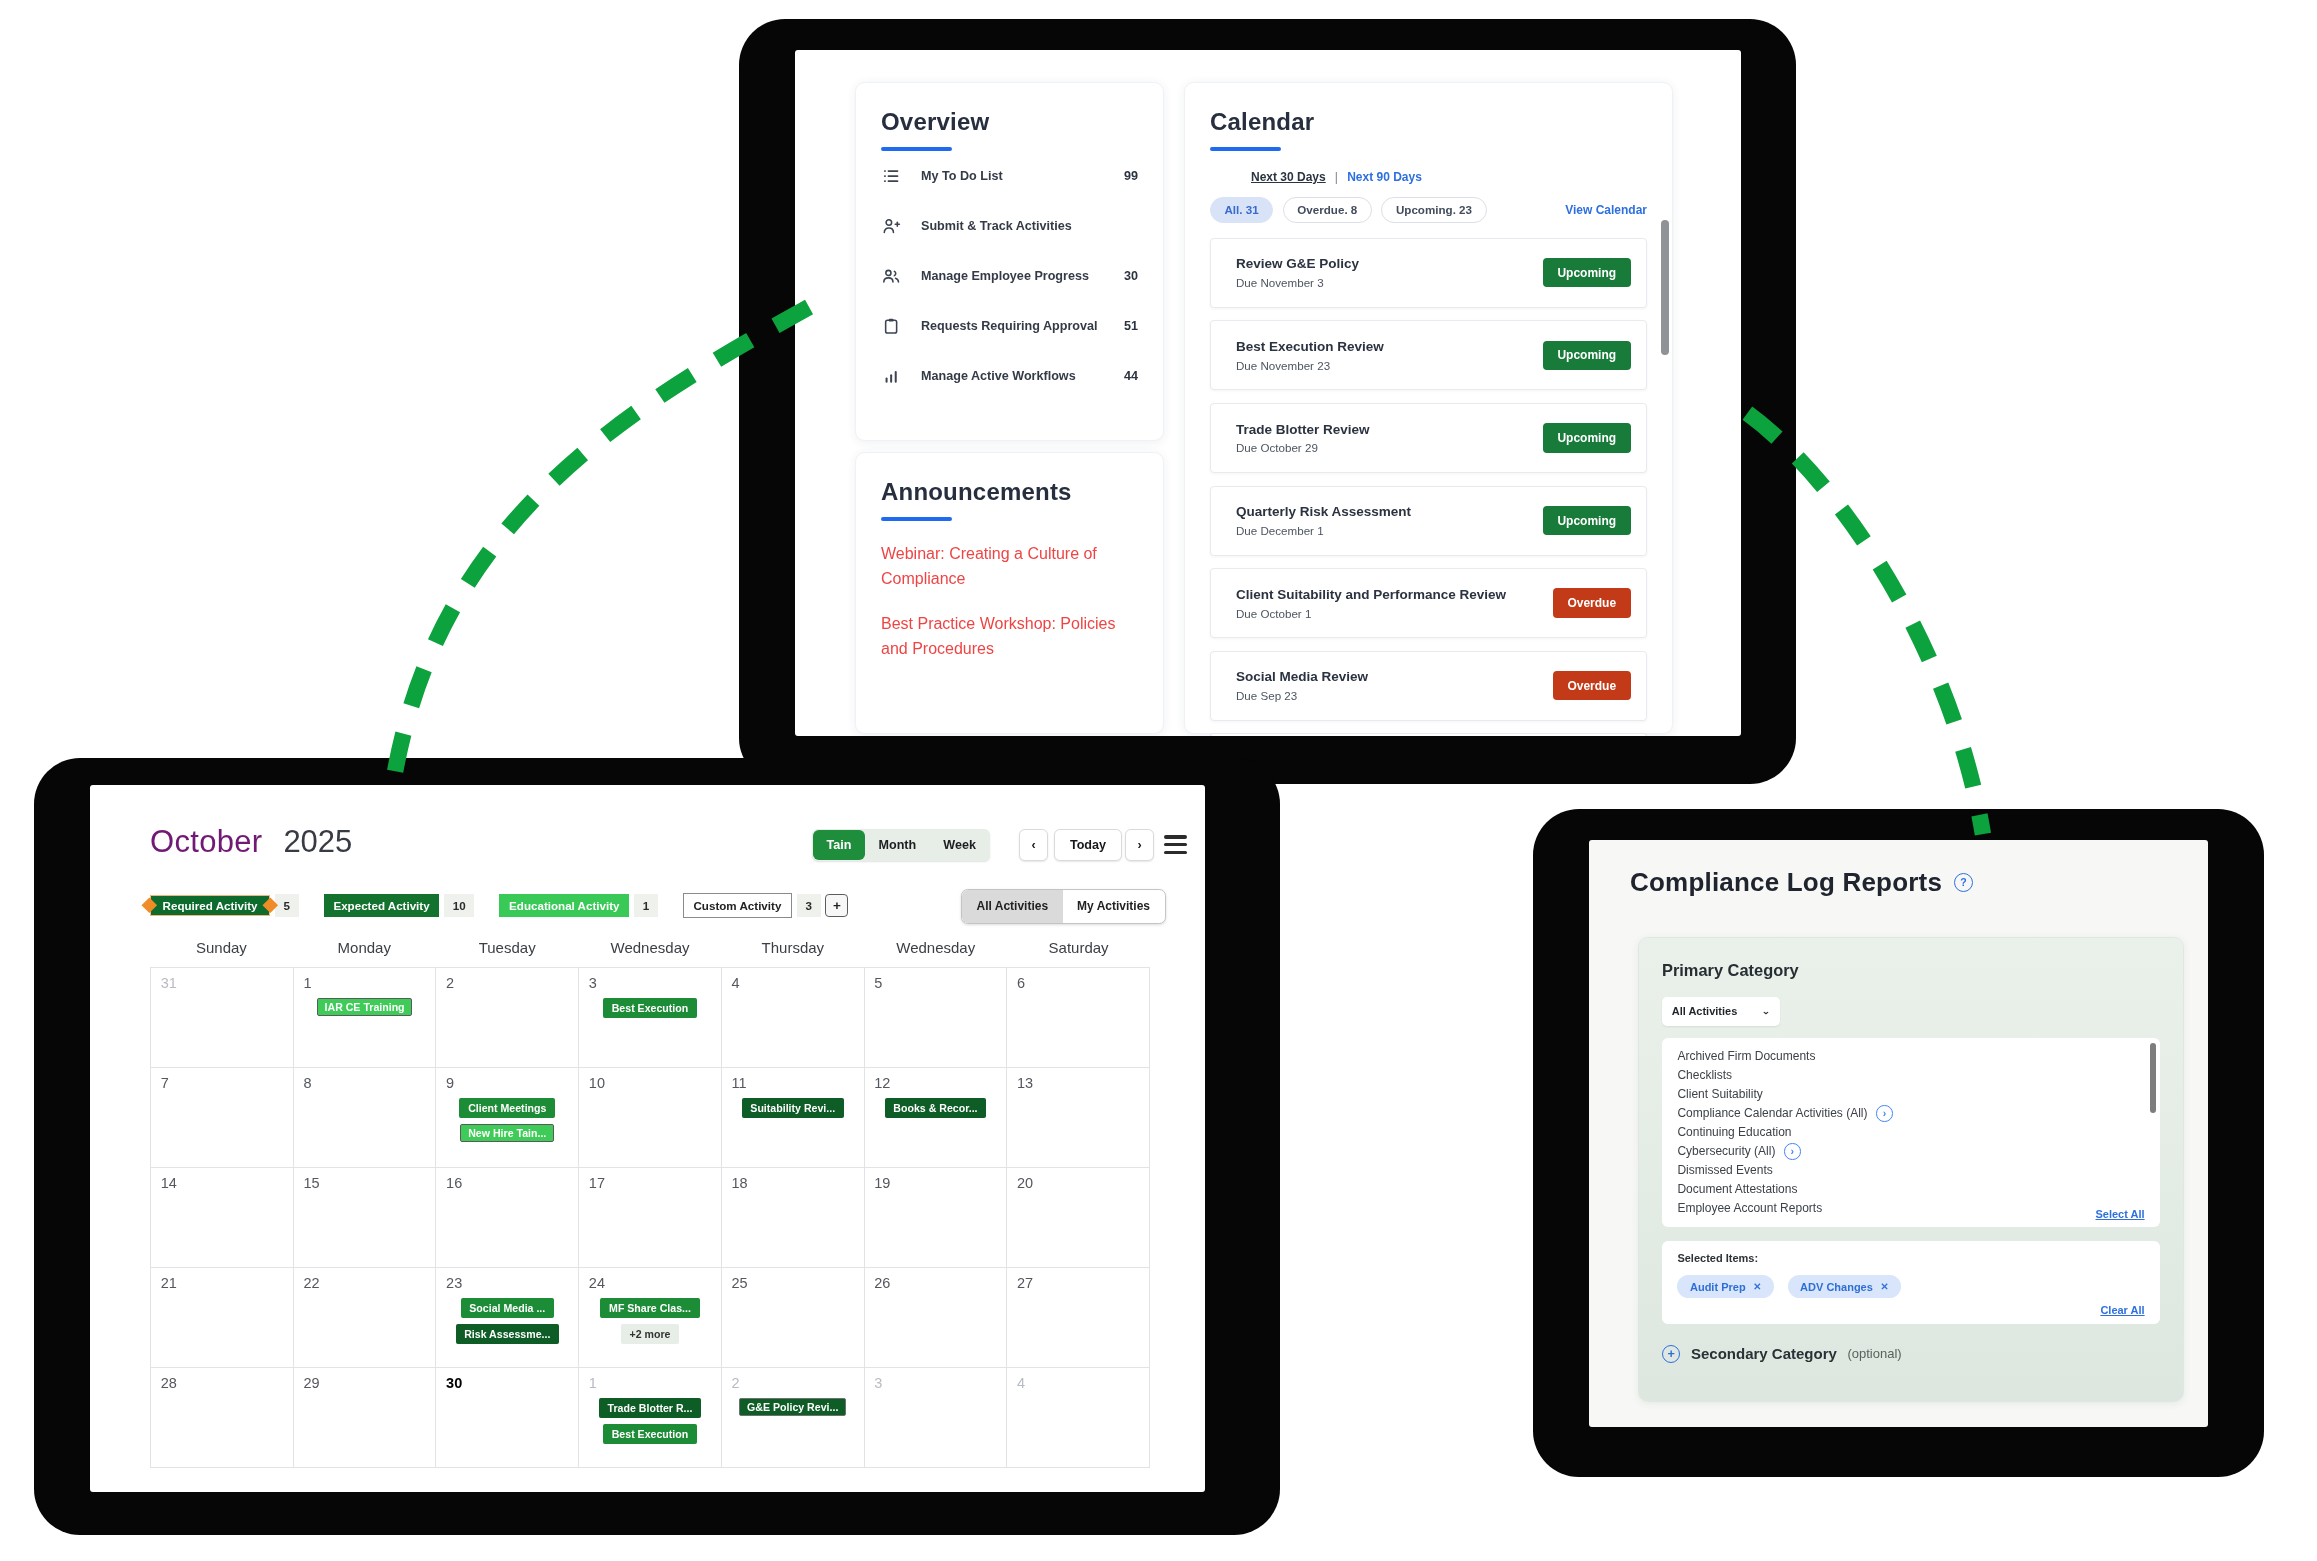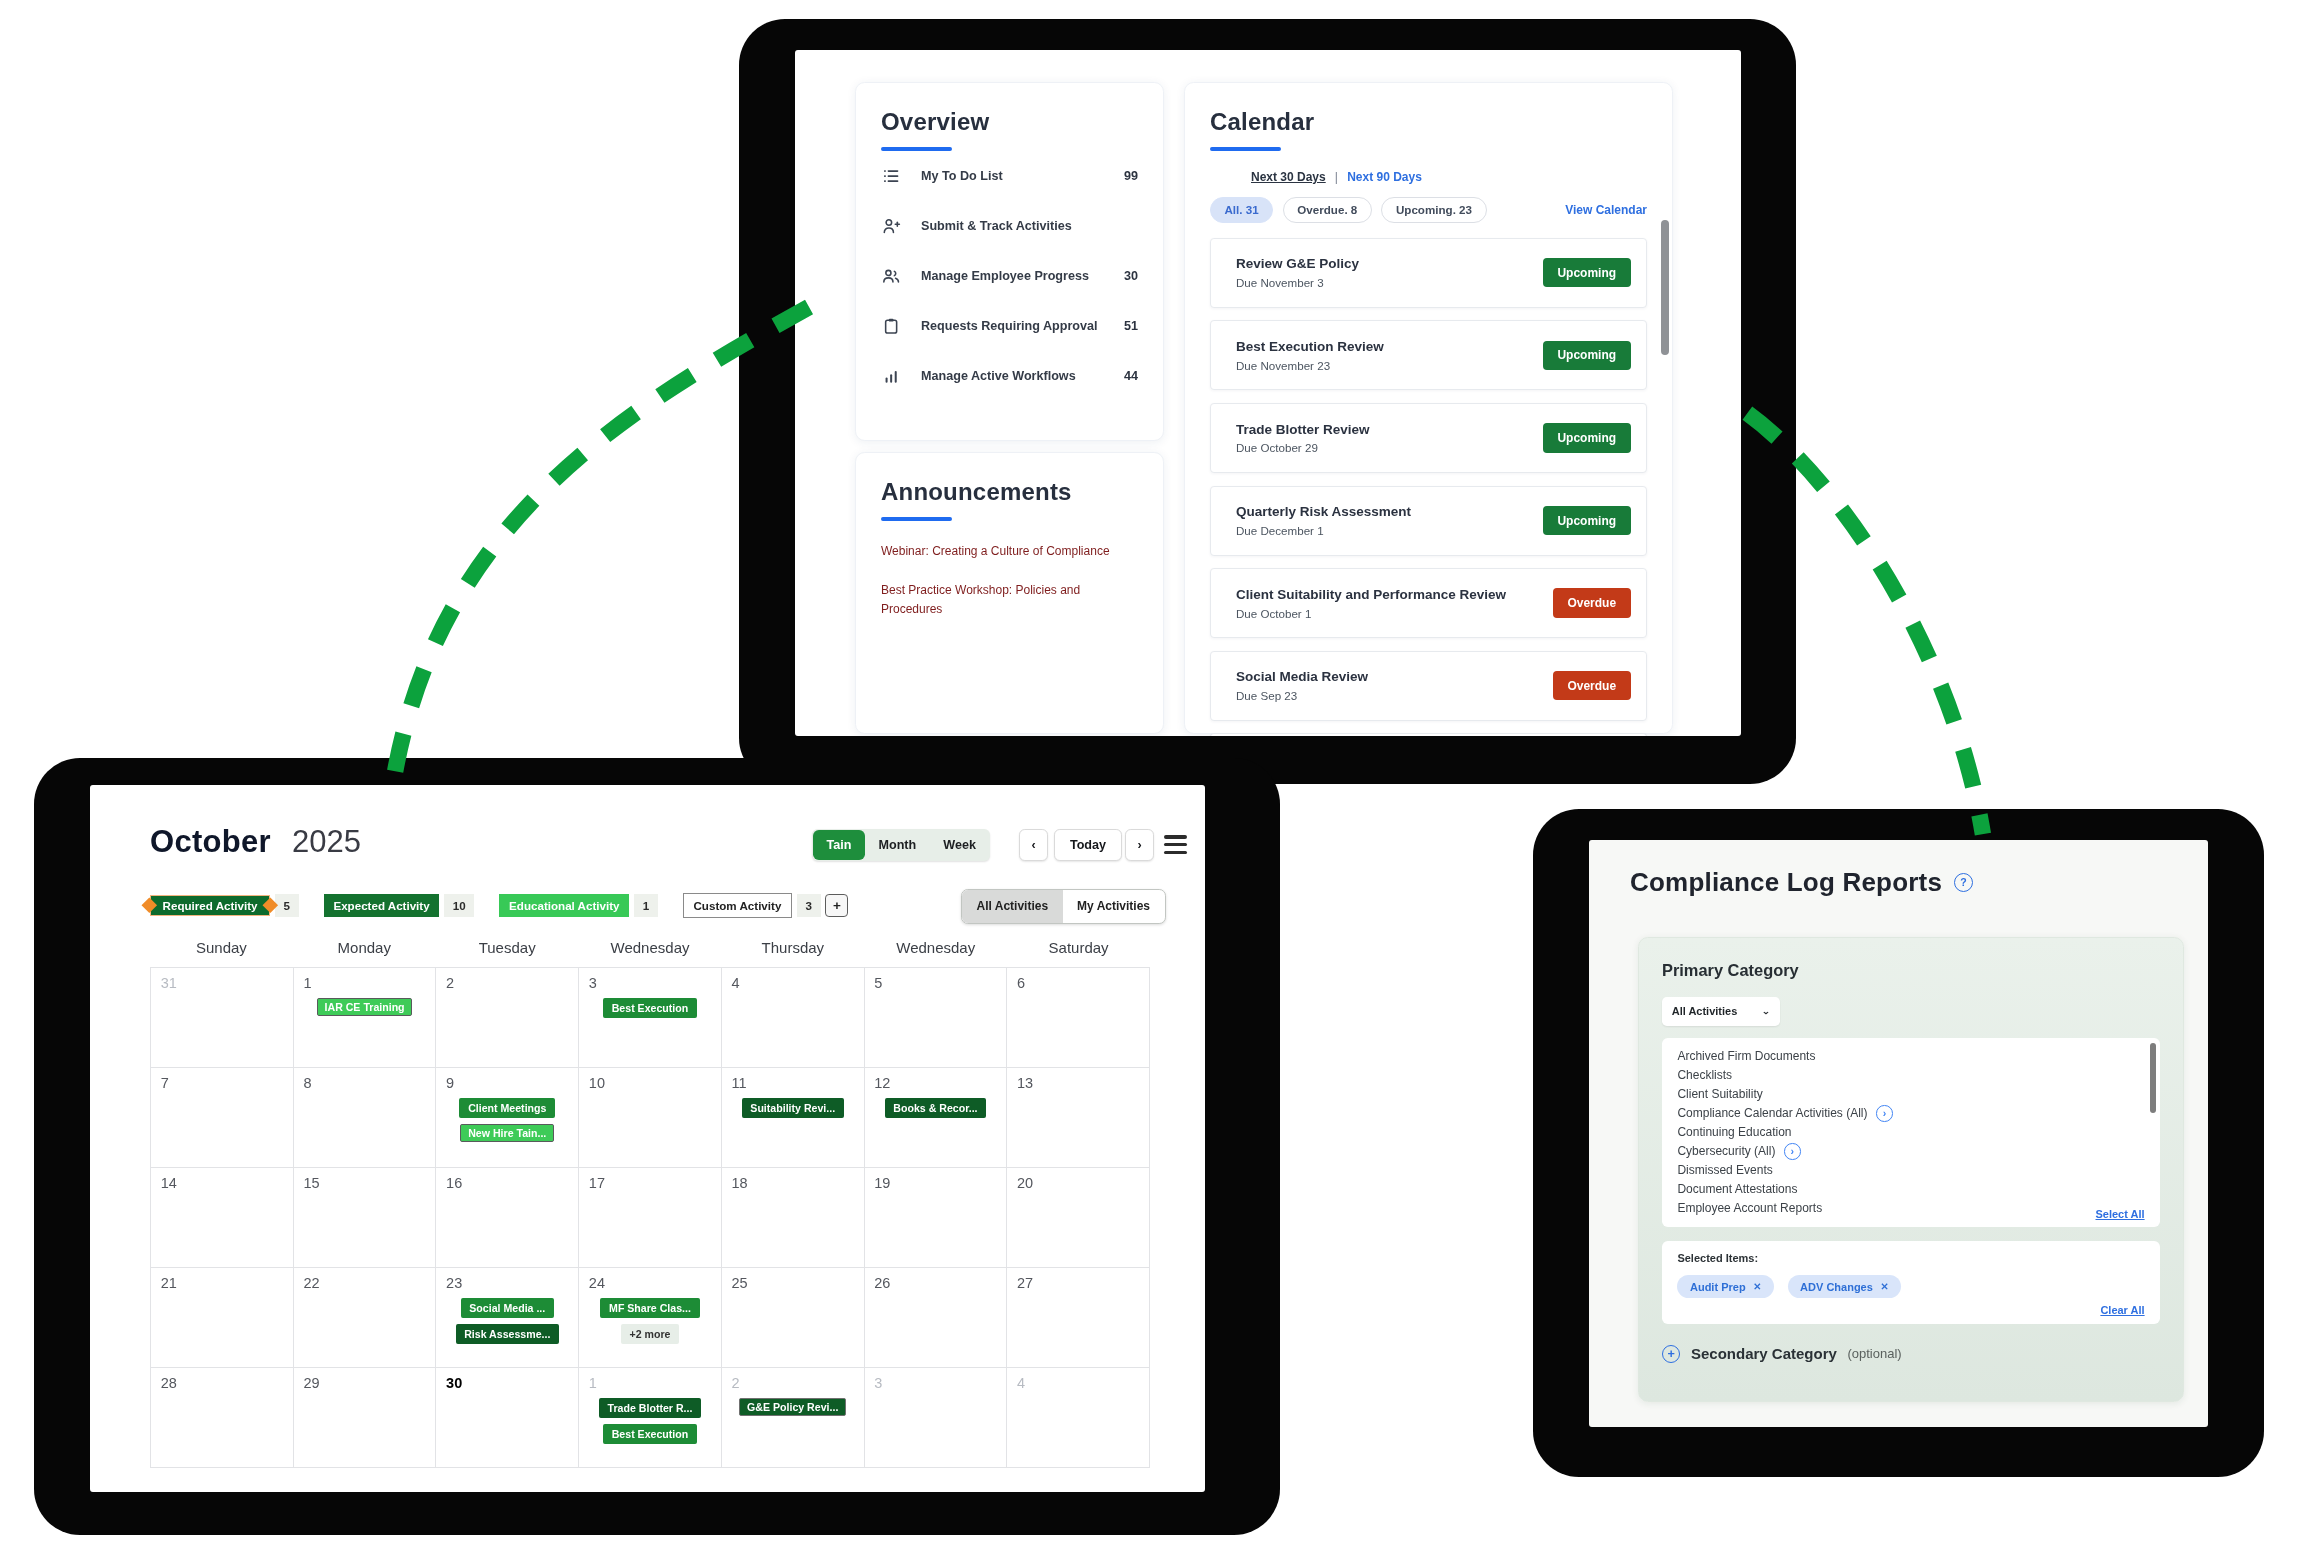--- a/index.html
+++ b/index.html
@@ -25,21 +25,21 @@
   
   #overview-card{left:60px;top:32px;width:309px;height:359px;padding:25px 25px 0 25px;box-sizing:border-box;}
   .ov-item{display:flex;align-items:center;height:50px;}
   .ov-item:first-of-type{margin-top:13.5px;}
   .ov-icon{width:21px;height:21px;display:flex;align-items:center;justify-content:center;color:#3c4452;flex:0 0 21px;}
   .ov-label{font-size:12.6px;font-weight:700;color:#343b47;margin-left:19px;flex:1;}
   .ov-count{font-size:12.6px;font-weight:700;color:#2c3340;}
 
   
   #announcements-card{left:60px;top:402px;width:309px;height:282px;padding:25px;box-sizing:border-box;}
-  .ann-item{font-size:12px;color:#7f1d1d;margin-top:21px;line-height:1.55;width:249px;}
+  .ann-item{font-size:16px;color:#ef4444;margin-top:21px;line-height:1.55;width:249px;}
 
   
   #calendar-card{left:389px;top:32px;width:489px;height:652px;padding:25px 25px 0 25px;box-sizing:border-box;}
   .range-row{margin-top:19.3px;font-size:12px;padding-left:41px;}
   .range-primary{color:#2b3442;font-weight:700;text-decoration:underline;}
   .range-sep{color:#7a8290;margin:0 5.8px;}
   .range-secondary{color:#2e6fe0;font-weight:600;}
   .filter-row{margin-top:12.6px;display:flex;align-items:center;gap:9.7px;}
   .pill{font-size:11.6px;font-weight:600;color:#424c5c;background:#fff;border:1px solid #dcdfe5;
         border-radius:14.5px;padding:5.8px 13.5px;white-space:nowrap;}
@@ -54,21 +54,21 @@
   .todo-due{font-size:11.6px;color:#4c5560;}
   .todo-badge{font-size:12px;font-weight:700;color:#fff;border-radius:3.9px;padding:7.7px 14.5px;white-space:nowrap;}
   .b-upcoming{background:#187b39;}
   .b-overdue{background:#c33a18;}
   .todo-card.partial{height:23px;border-bottom:none;border-radius:3.9px 3.9px 0 0;}
   .vscroll{position:absolute;background:#8f9296;border-radius:3.9px;}
   #todo-scroll{right:2.9px;top:137px;width:7.7px;height:135px;}
 
   
   #octo-title{position:absolute;left:60px;top:39px;display:flex;align-items:baseline;}
-  #octo-month{font-size:31px;font-weight:700;color:#0f172a;letter-spacing:0.3px;}
+  #octo-month{font-size:31px;font-weight:400;color:#701a75;letter-spacing:0.3px;}
   #octo-year{font-size:31px;font-weight:400;color:#393b44;margin-left:21px;}
   .seg-toggle{position:absolute;left:722px;top:44px;height:32px;background:#e7eee8;border-radius:5.8px;
               display:flex;align-items:center;padding:0 1px;box-shadow:0 1px 1.9px rgba(0,0,0,.12);}
   .seg{font-size:12.6px;font-weight:700;color:#1d1f22;padding:7.7px 13.5px;border-radius:5.8px;}
   .seg--active{background:#1e8e3c;color:#fff;}
   .nav-btn{position:absolute;top:44px;height:32px;background:#fff;border:1px solid #dadada;border-radius:5.8px;
            display:flex;align-items:center;justify-content:center;font-size:12.6px;font-weight:700;color:#16181c;
            box-shadow:0 1px 1.9px rgba(0,0,0,.10);box-sizing:border-box;}
   #btn-prev{left:929px;width:29px;}
   #btn-today{left:964px;width:68px;}

